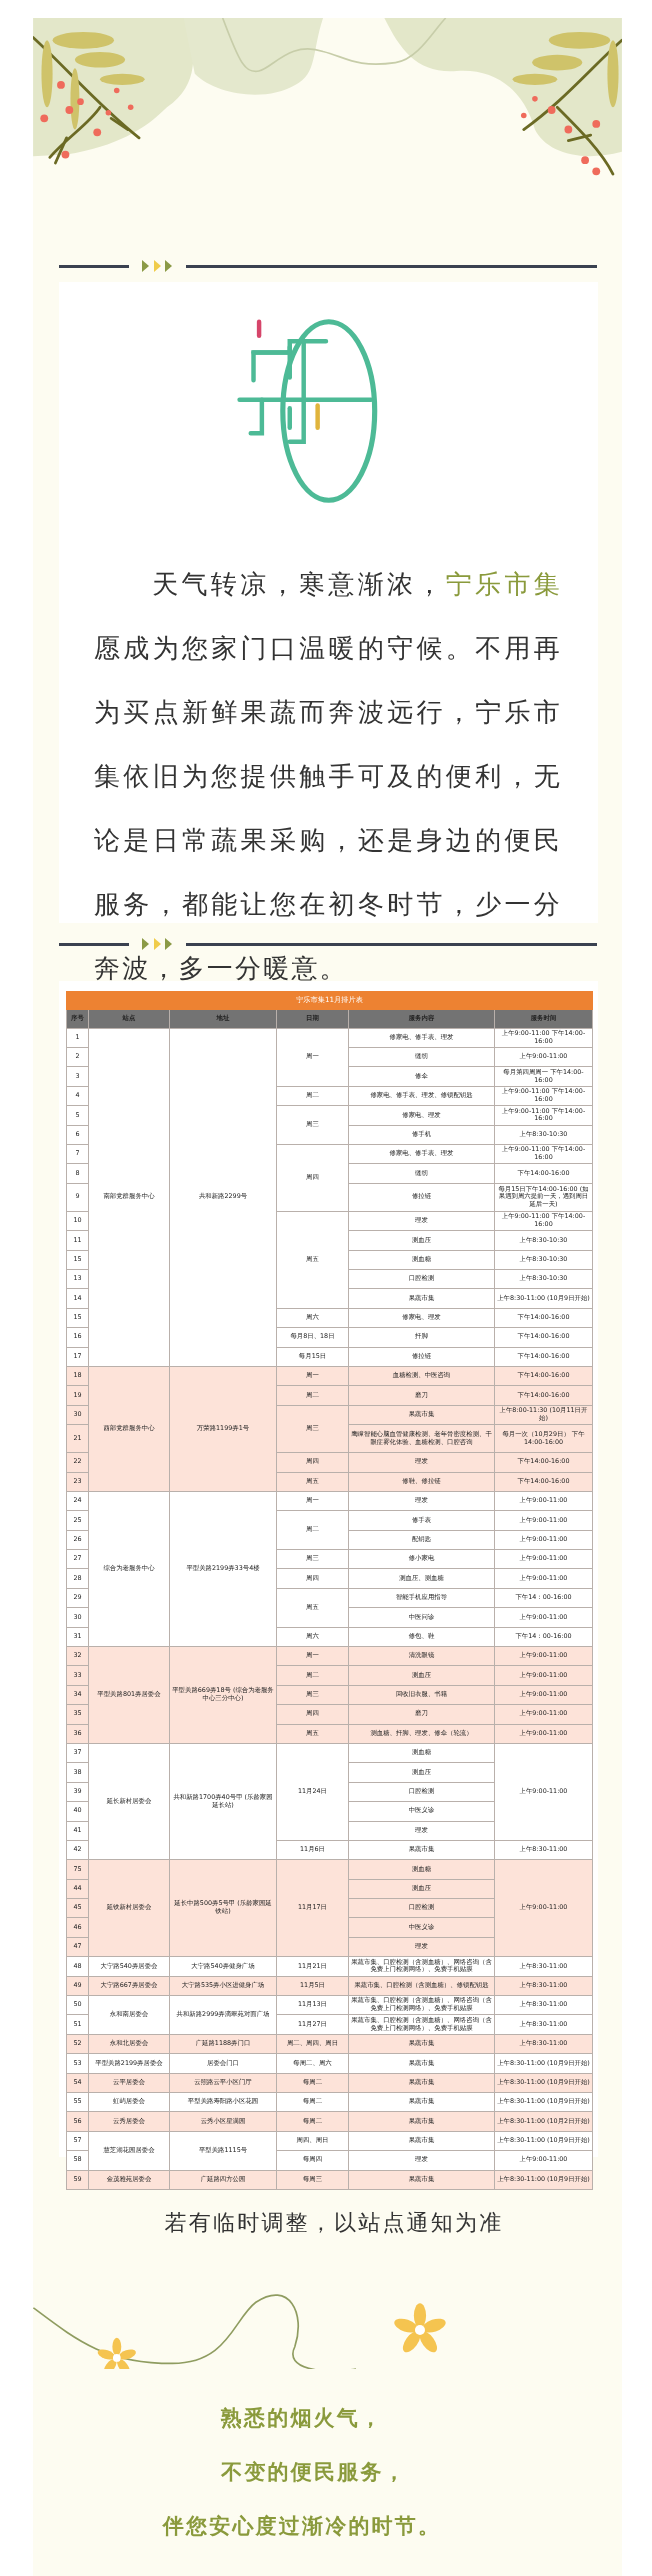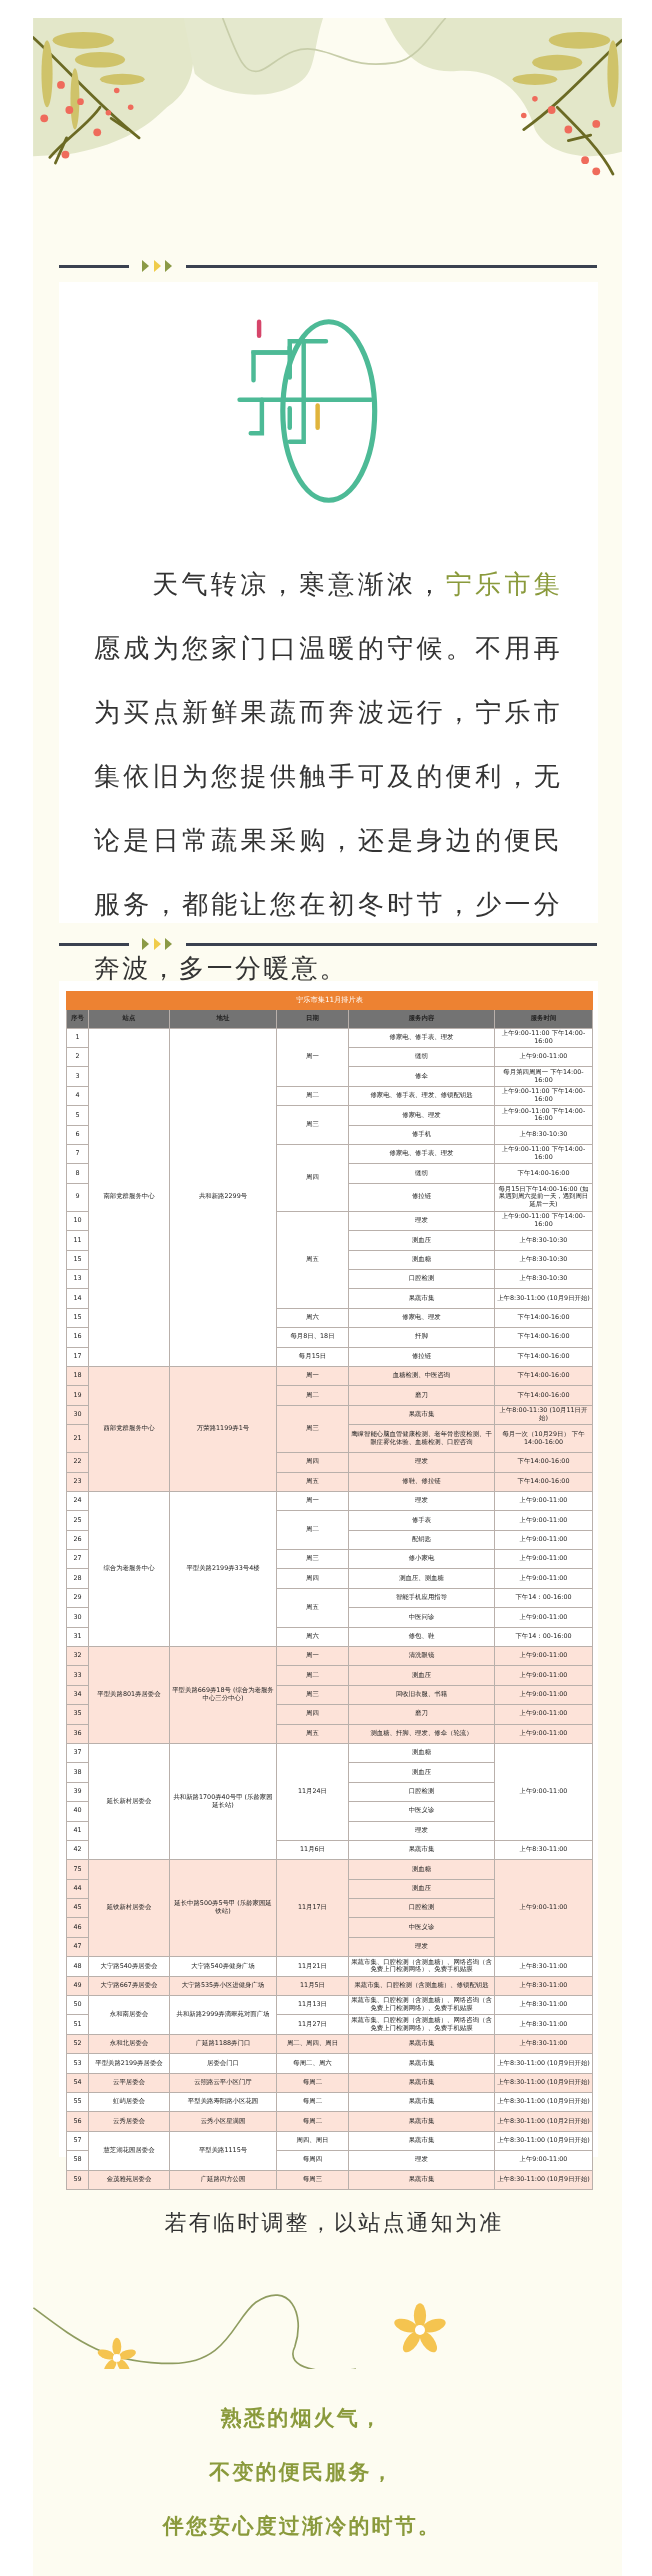--- a/index.html
+++ b/index.html
@@ -522,15 +522,15 @@
       <ellipse cx="0" cy="-26" rx="11" ry="22"></ellipse>
       <ellipse cx="25" cy="-8" rx="11" ry="22" transform="rotate(72 25 -8)"></ellipse>
       <ellipse cx="15" cy="21" rx="11" ry="22" transform="rotate(144 15 21)"></ellipse>
       <ellipse cx="-15" cy="21" rx="11" ry="22" transform="rotate(216 -15 21)"></ellipse>
       <ellipse cx="-25" cy="-8" rx="11" ry="22" transform="rotate(288 -25 -8)"></ellipse>
       <circle r="9" fill="#fff"></circle>
     </g>
 </svg>
 
 <div class="closing" style="top:2404px;">熟悉的烟火气，</div>
-<div class="closing" style="top:2458px;">不变的便民服务，</div>
+<div class="closing" style="top:2458px;padding-left:12px;">不变的便民服务，</div>
 <div class="closing" style="top:2512px;">伴您安心度过渐冷的时节。</div>
 
 
 </body></html>

